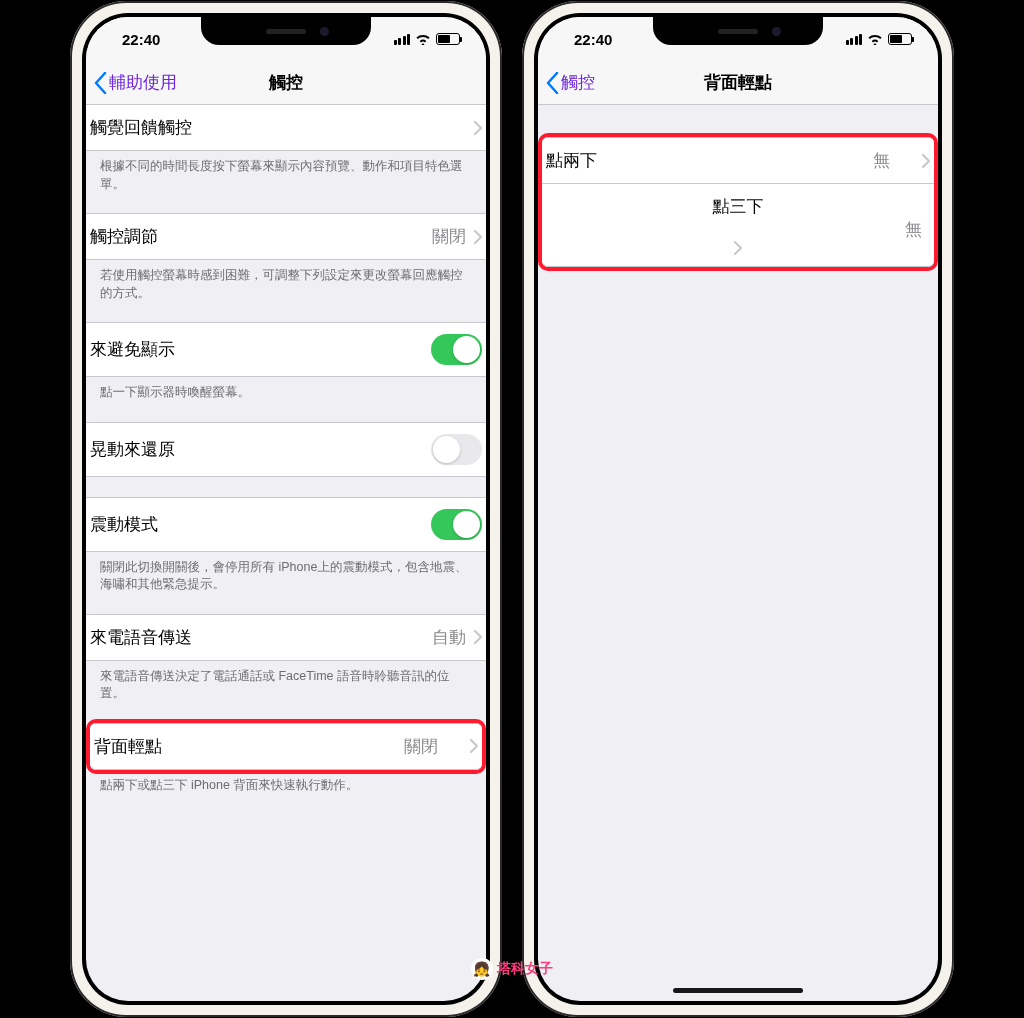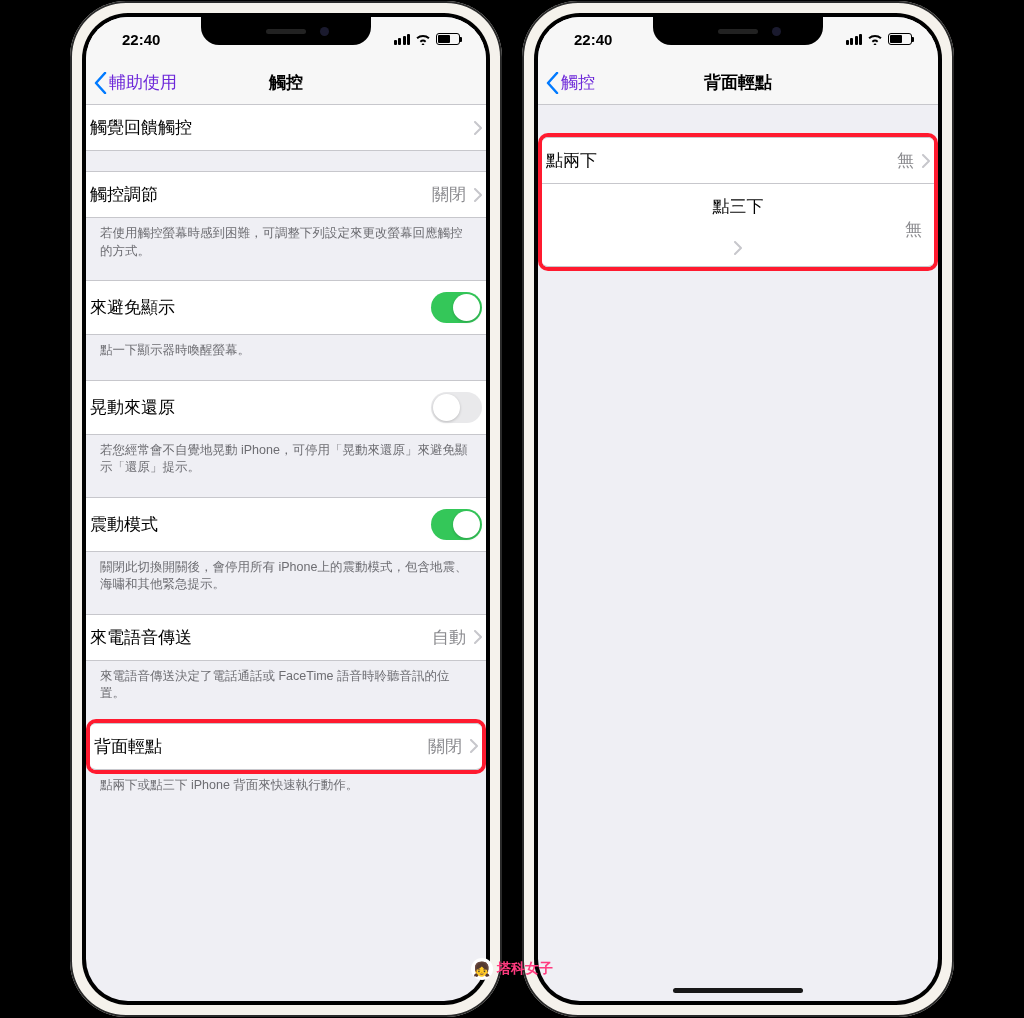--- a/index.html
+++ b/index.html
@@ -158,21 +158,21 @@
   .toggle.on::after{ right:2px; }
   .toggle.off::after{ left:2px; }
 
   .highlight-red {
     box-shadow: 0 0 0 4px #ff1a2f;
     border-radius: 6px;
     position: relative;
     z-index: 5;
   }
   .group.highlight-red .cell{ border-radius: 0;}
-  .group.highlight-red .cell:first-child{ border-top-left-radius:6px; border-top-right-radius:6px;}
+  .group.highlight-red .cell:first-child{ border-top-left-radius:6px; border-top-right-radius:6px;gap:24px;}
   .group.highlight-red .cell:last-child{ border-bottom-left-radius:6px; border-bottom-right-radius:6px;}
   .phone-right .content .group{ margin: 32px 4px 0; }
 
   .watermark{
     position:absolute; bottom:38px; left:50%; transform:translateX(-50%);
     color:#ff3b7f; font-size:14px; font-weight:600; display:flex; align-items:center; gap:4px;
     z-index:200;
   }
   .watermark-icon{
     width:22px;height:22px;border-radius:50%;background:#fff;display:flex;align-items:center;justify-content:center;font-size:14px;
@@ -223,20 +223,21 @@
         <div class="group">
           <div class="cell">
             <span class="cell-label">觸覺回饋觸控</span>
             <span class="chevron">
                 <svg viewBox="0 0 8 14">
                   <path d="M1 1l6 6-6 6" stroke="#c7c7cc" stroke-width="2" fill="none" stroke-linecap="round" stroke-linejoin="round"></path>
                 </svg>
               </span>
           </div>
         </div>
+        <div class="footer">根據不同的時間長度按下螢幕來顯示內容預覽、動作和項目特色選單。</div>
 
         <div class="group">
           <div class="cell">
             <span class="cell-label">觸控調節</span>
             <span class="cell-value">關閉</span>
             <span class="chevron">
                 <svg viewBox="0 0 8 14">
                   <path d="M1 1l6 6-6 6" stroke="#c7c7cc" stroke-width="2" fill="none" stroke-linecap="round" stroke-linejoin="round"></path>
                 </svg>
               </span>
@@ -251,21 +252,20 @@
           </div>
         </div>
         <div class="footer">點一下顯示器時喚醒螢幕。</div>
 
         <div class="group">
           <div class="cell">
             <span class="cell-label">晃動來還原</span>
             <div class="toggle off"></div>
           </div>
         </div>
-        <div class="footer">若您經常會不自覺地晃動 iPhone，可停用「晃動來還原」來避免顯示「還原」提示。</div>
 
         <div class="group">
           <div class="cell">
             <span class="cell-label">震動模式</span>
             <div class="toggle on"></div>
           </div>
         </div>
         <div class="footer">關閉此切換開關後，會停用所有 iPhone上的震動模式，包含地震、海嘯和其他緊急提示。</div>
 
         <div class="group">

